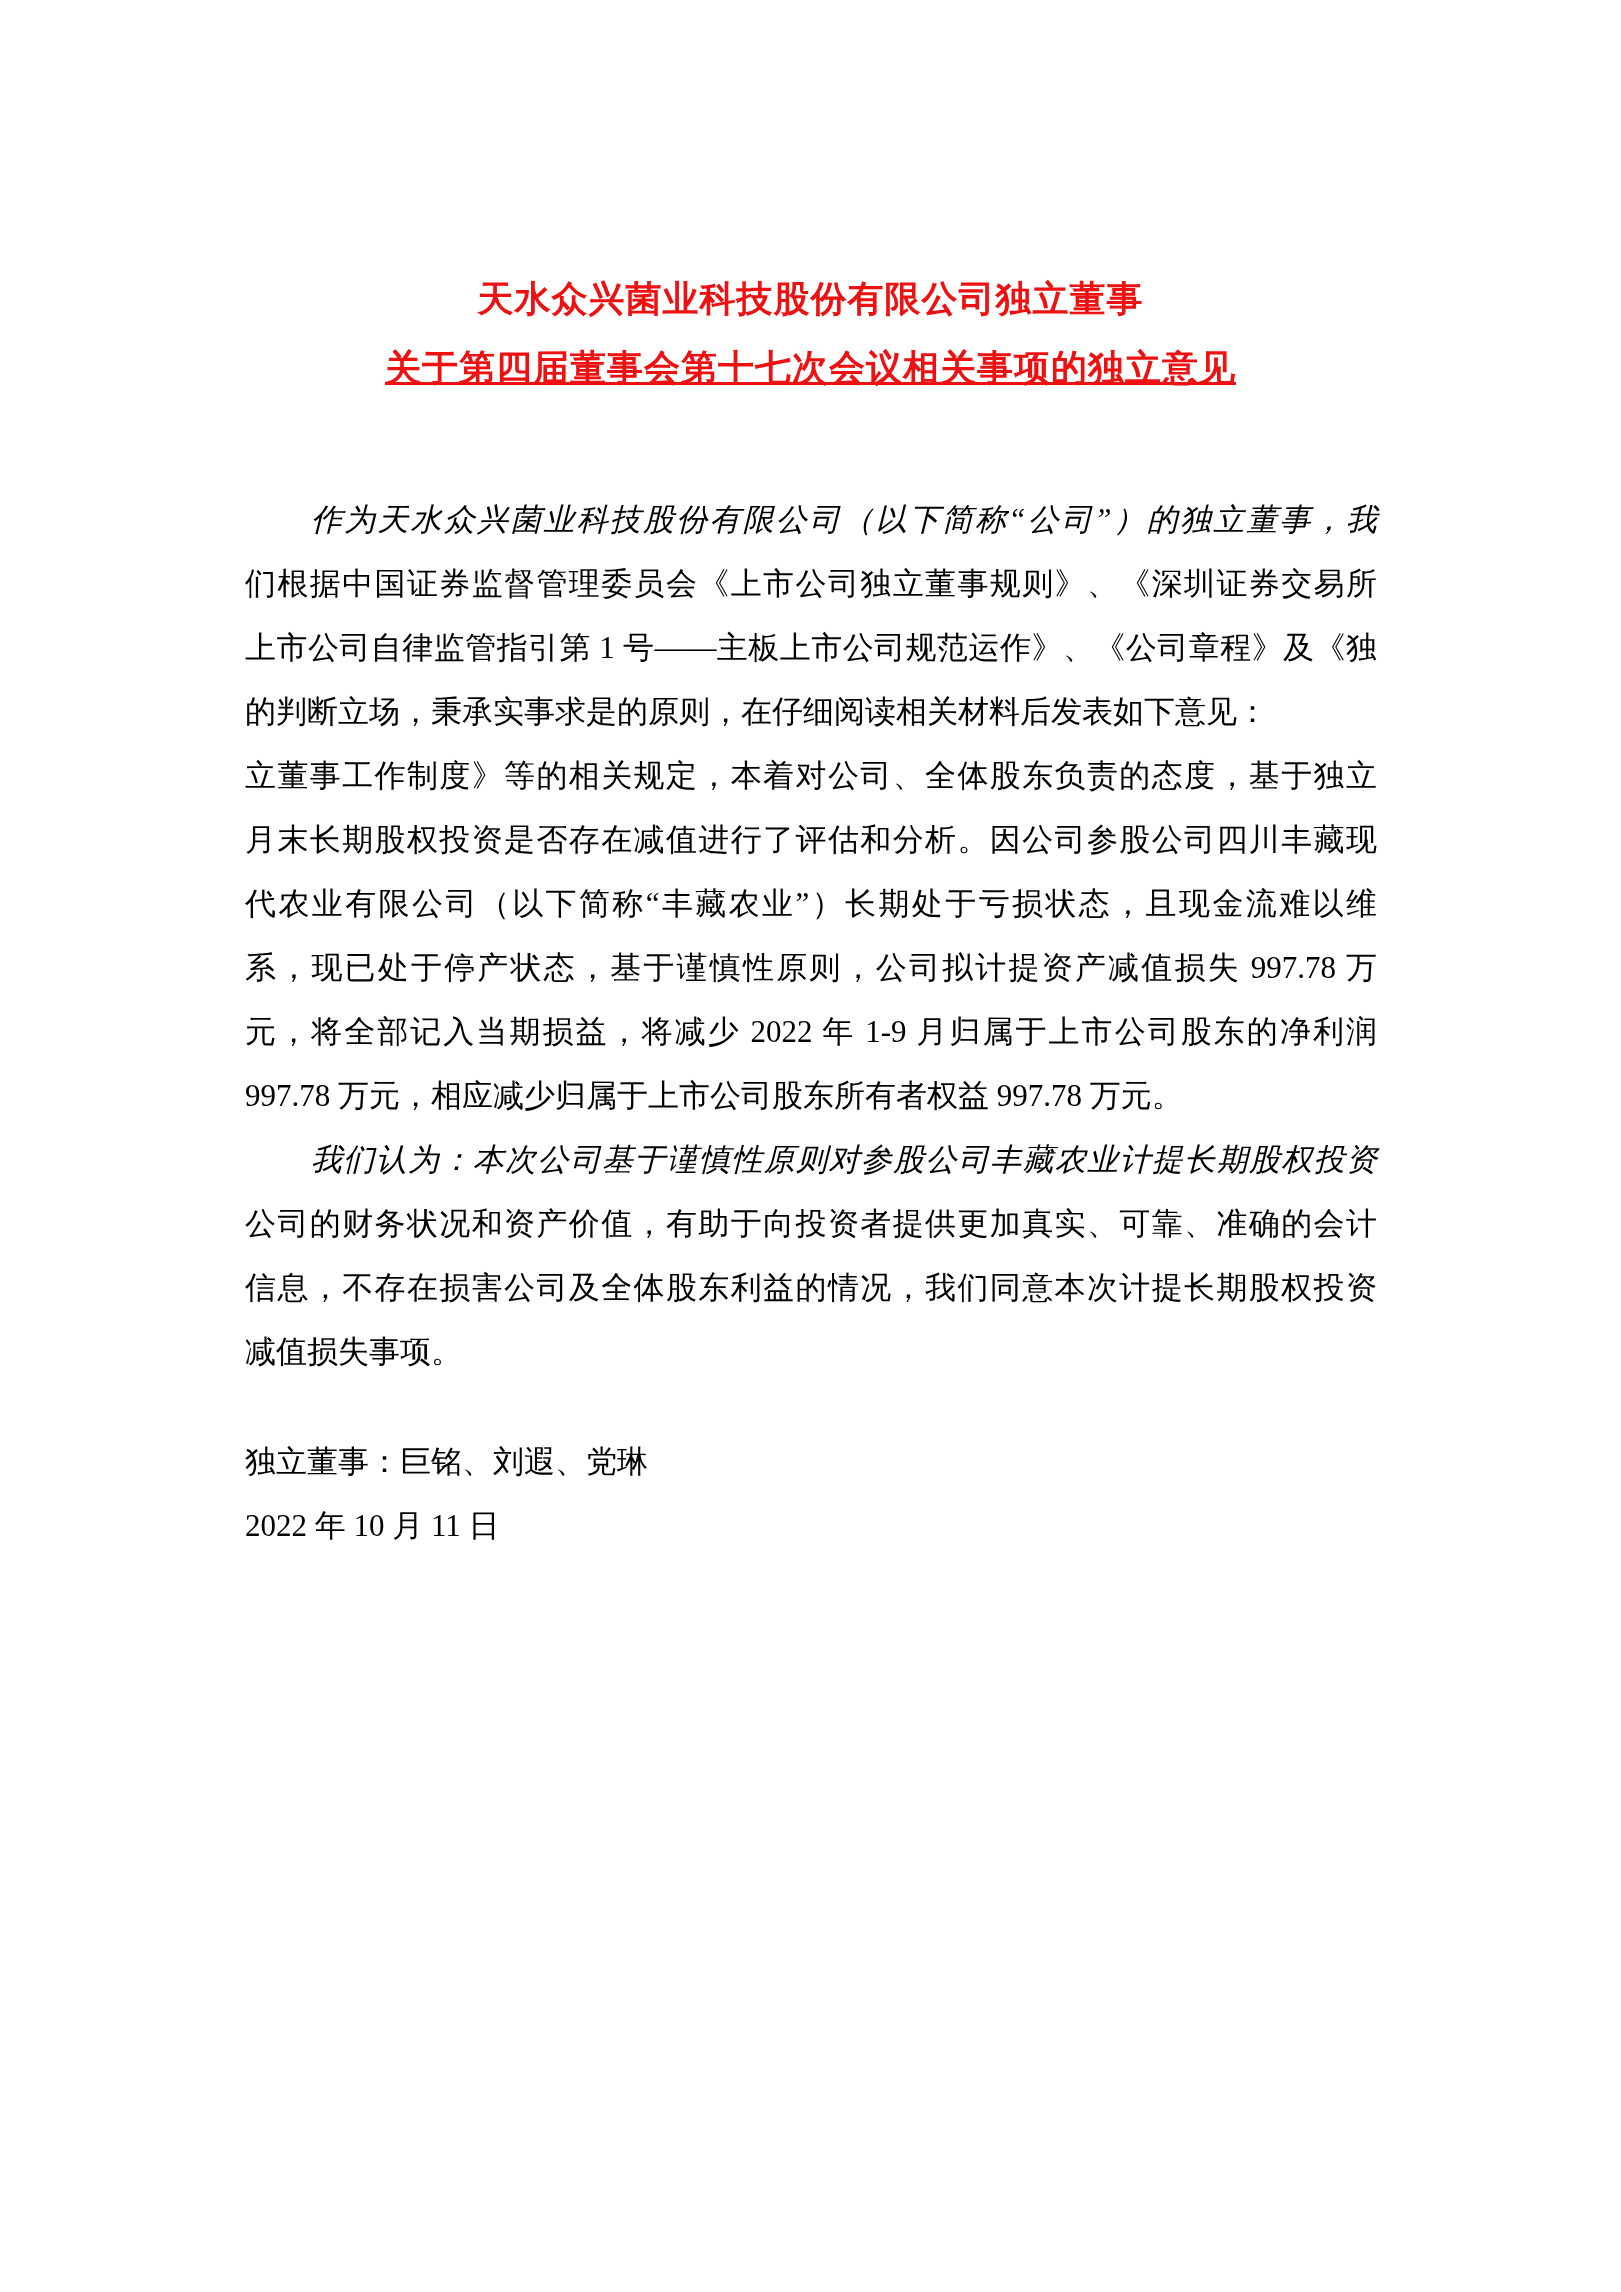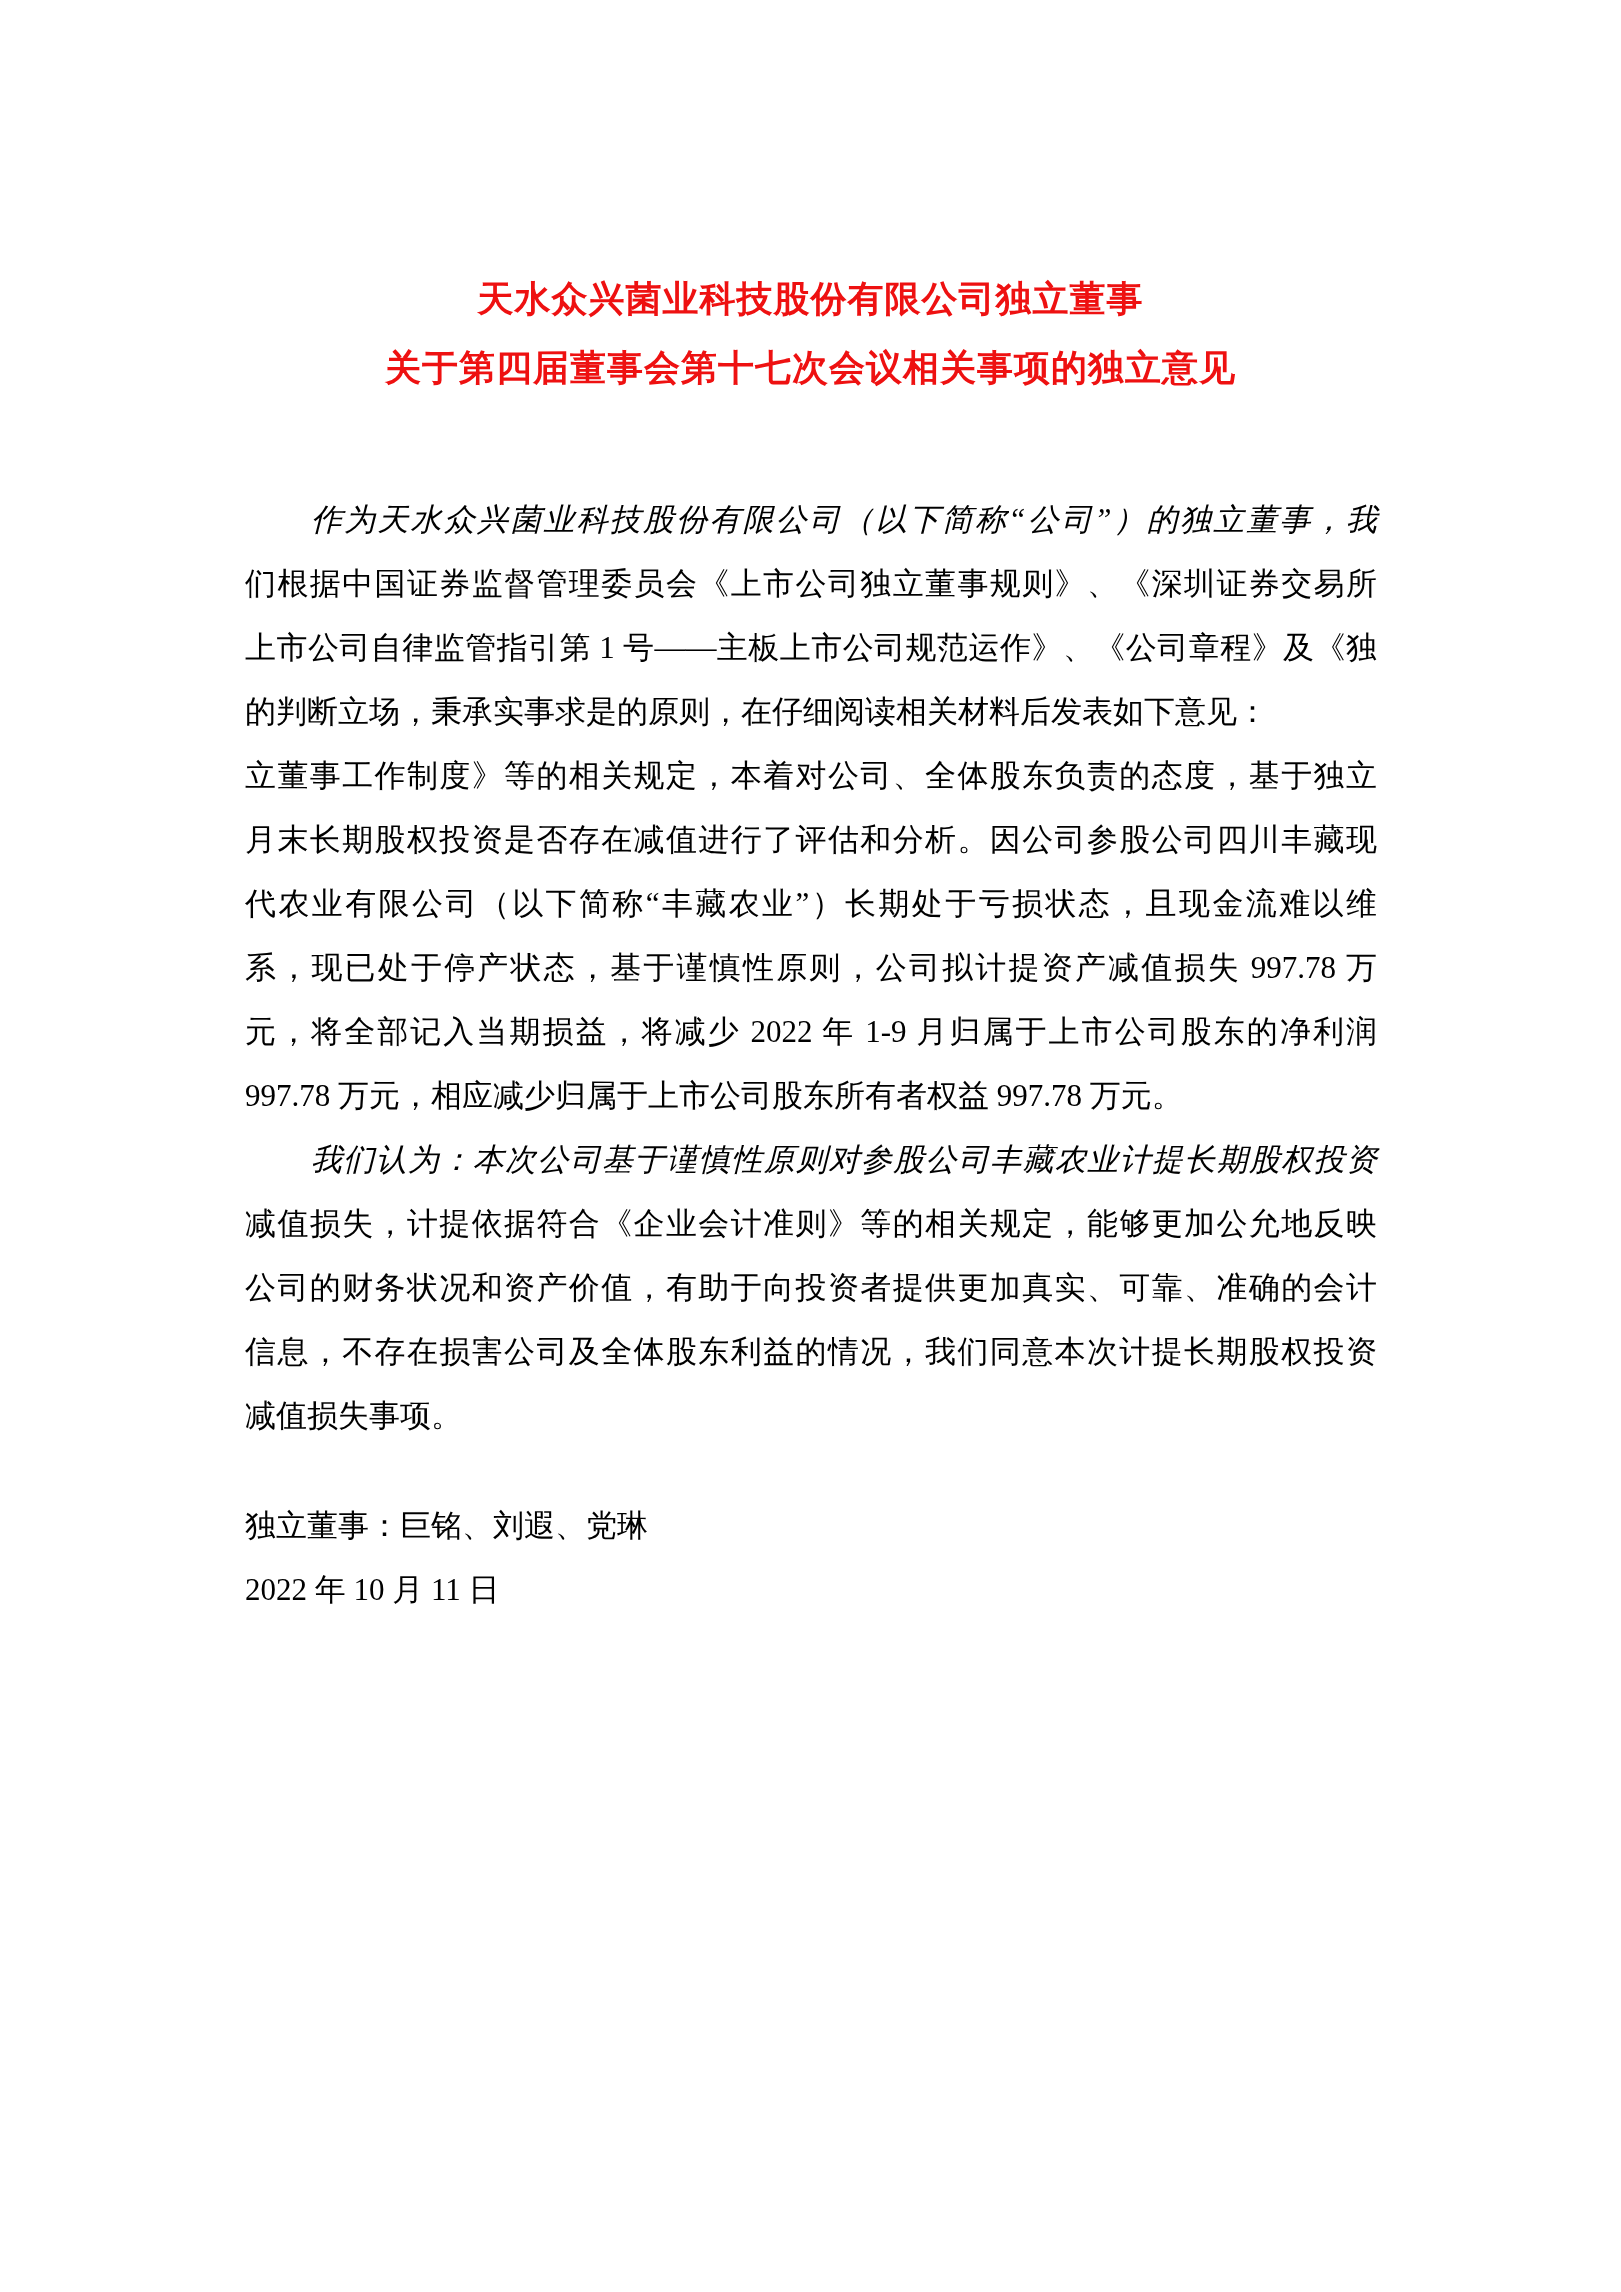--- a/index.html
+++ b/index.html
@@ -80,36 +80,35 @@
     margin-left: 22px;
   }
 </style>
 </head>
 <body>
 
 <div class="page">
 
   <header class="titles">
     <div class="title-line" style="color: rgb(238, 17, 17);">天水众兴菌业科技股份有限公司独立董事</div>
-    <div class="title-line" style="color: rgb(238, 17, 17);">关于第四届董事会第十七次会议相关事项的独立意见</div>
+    <div class="title-line" style="color: rgb(238, 17, 17); text-decoration: underline;">关于第四届董事会第十七次会议相关事项的独立意见</div>
   </header>
 
   <main class="content">
     <p class="line indent">作为天水众兴菌业科技股份有限公司（以下简称“公司”）的独立董事，我</p>
     <p class="line">们根据中国证券监督管理委员会《上市公司独立董事规则》、《深圳证券交易所</p>
     <p class="line">上市公司自律监管指引第 1 号——主板上市公司规范运作》、《公司章程》及《独</p>
     <p class="line short">的判断立场，秉承实事求是的原则，在仔细阅读相关材料后发表如下意见：</p>
     <p class="line">立董事工作制度》等的相关规定，本着对公司、全体股东负责的态度，基于独立</p>
     <p class="line">月末长期股权投资是否存在减值进行了评估和分析。因公司参股公司四川丰藏现</p>
     <p class="line">代农业有限公司（以下简称“丰藏农业”）长期处于亏损状态，且现金流难以维</p>
     <p class="line">系，现已处于停产状态，基于谨慎性原则，公司拟计提资产减值损失 997.78 万</p>
     <p class="line">元，将全部记入当期损益，将减少 2022 年 1-9 月归属于上市公司股东的净利润</p>
     <p class="line short">997.78 万元，相应减少归属于上市公司股东所有者权益 997.78 万元。</p>
     <p class="line indent">我们认为：本次公司基于谨慎性原则对参股公司丰藏农业计提长期股权投资</p>
-    <p class="line">减值损失，计提依据符合《企业会计准则》等的相关规定，能够更加公允地反映</p>
     <p class="line">公司的财务状况和资产价值，有助于向投资者提供更加真实、可靠、准确的会计</p>
     <p class="line">信息，不存在损害公司及全体股东利益的情况，我们同意本次计提长期股权投资</p>
     <p class="line short">减值损失事项。</p>
   </main>
 
   <div class="signature-block">
     <div class="sig-line">独立董事：巨铭、刘遐、党琳</div>
     <div class="date-line">2022 年 10 月 11 日</div>
   </div>
 

